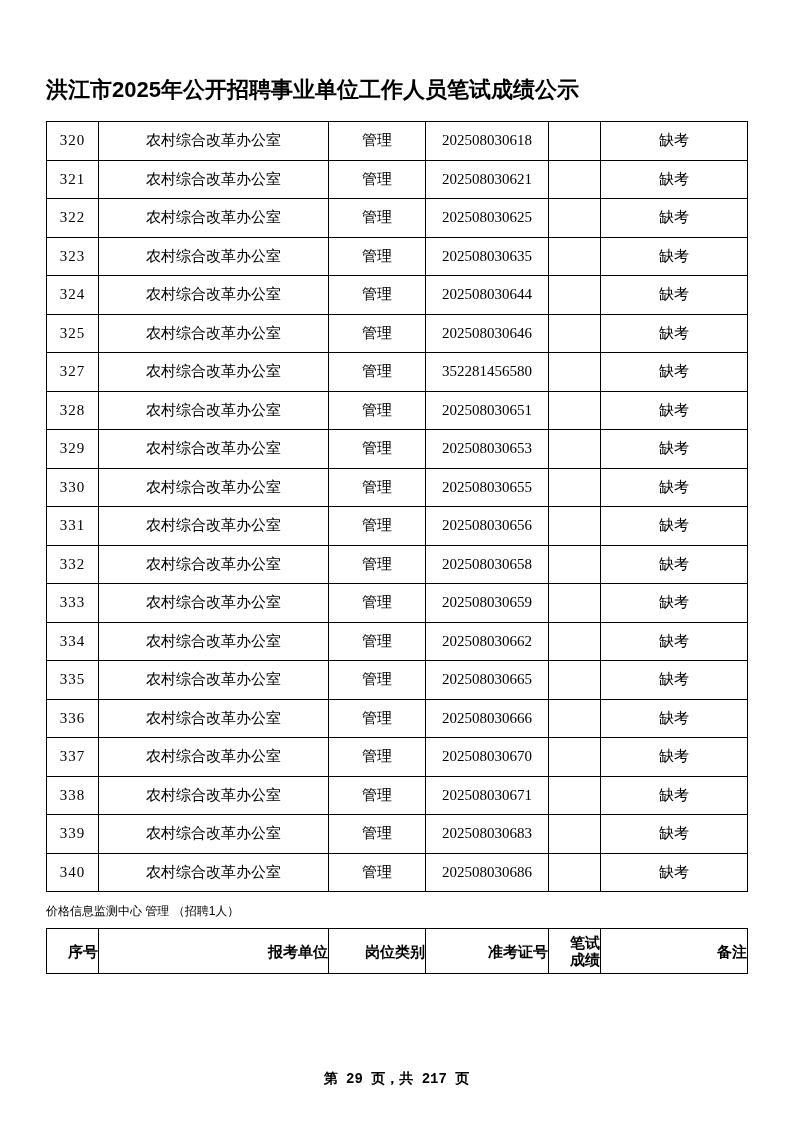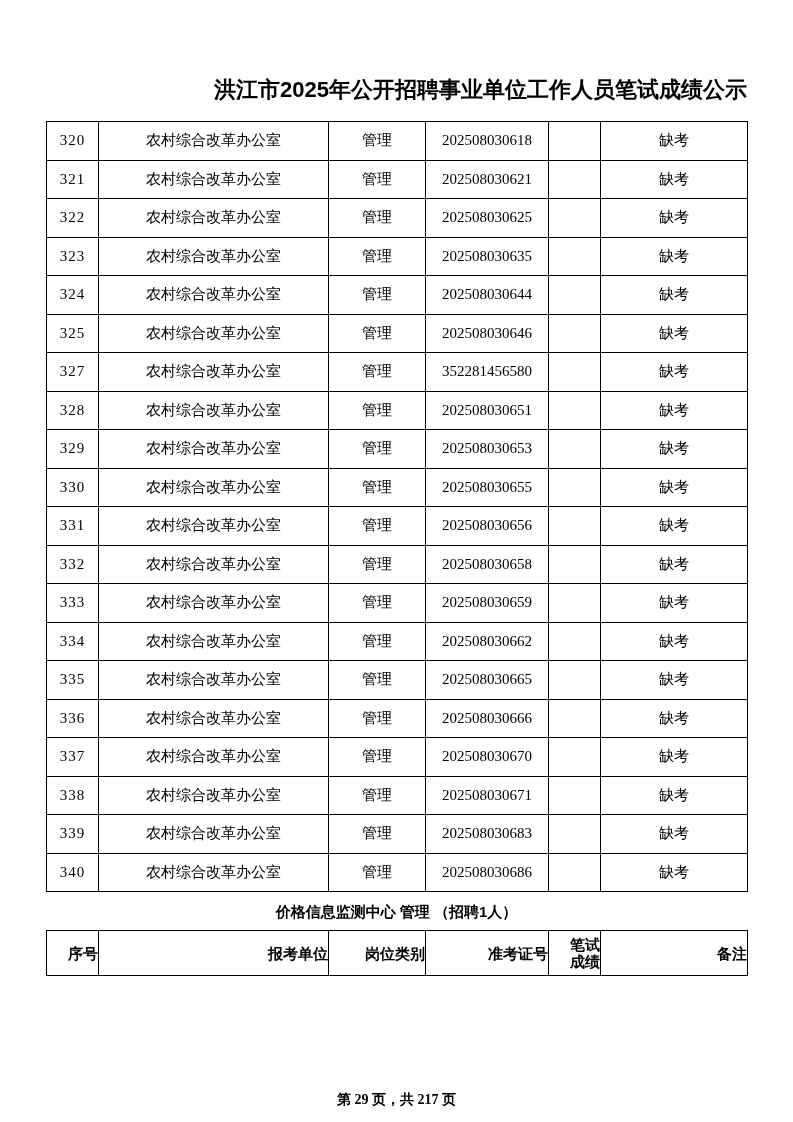--- a/index.html
+++ b/index.html
@@ -16,21 +16,21 @@
     overflow: hidden;
   }
   .page {
     width: 793px;
     height: 1122px;
     box-sizing: border-box;
     padding: 0 46px;
     position: relative;
   }
   .doc-title {
-    text-align: right;
+    text-align: left;
     font-family: "Liberation Sans", "DejaVu Sans", sans-serif;
     font-weight: bold;
     font-size: 22px;
     letter-spacing: 0px;
     margin: 0;
     padding-top: 75px;
     padding-bottom: 16px;
     white-space: nowrap;
   }
   table.grid {
@@ -59,43 +59,43 @@
   td.seq {
     font-size: 17px;
     letter-spacing: 1px;
   }
   td.unit { font-size: 15px; margin-left: 40px; }
   td.type { font-size: 15px; margin-left: 28px; }
   td.id   { font-size: 14px; }
   td.note { font-size: 15px; }
 
   .section-caption {
-    text-align: center;
+    text-align: left;
     font-family: "Liberation Sans", "DejaVu Sans", sans-serif;
-    font-weight: bold;
-    font-size: 15px;
+    font-weight: normal;
+    font-size: 12px;
     width: 701px;
     padding: 11px 0 8px 0;
     white-space: nowrap;
   }
   table.header-tbl td {
     font-family: "Liberation Sans", "DejaVu Sans", sans-serif;
     font-weight: bold;
     font-size: 15px;
     height: 44px;
     line-height: 17px;
     text-align: right;
   }
   .footer {
     position: absolute;
     left: 0;
     right: 0;
-    bottom: 13px;
+    bottom: 34px;
     text-align: center;
-    font-family: Liberation Serif, serif;
+    font-family: Liberation Mono, monospace;
     font-weight: bold;
     font-size: 14px;
   }
 </style>
 </head>
 <body>
 
 <div class="page">
 
   <div class="doc-title">洪江市2025年公开招聘事业单位工作人员笔试成绩公示</div>

